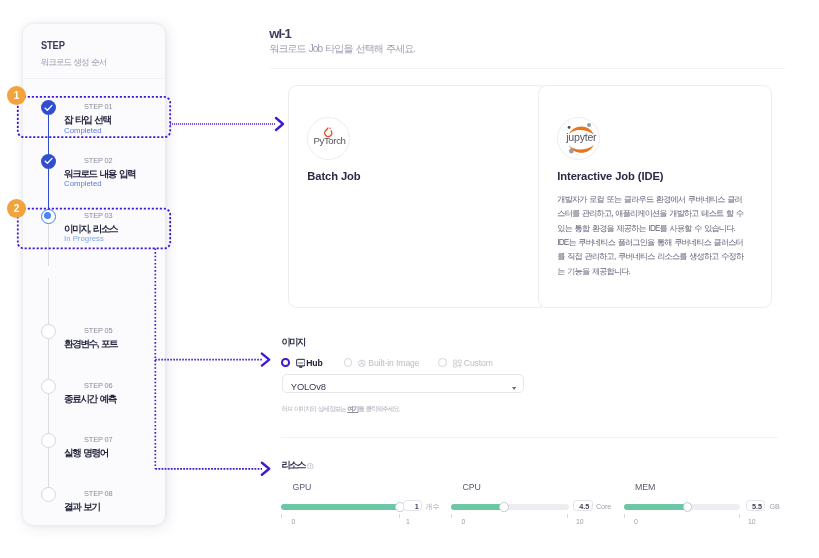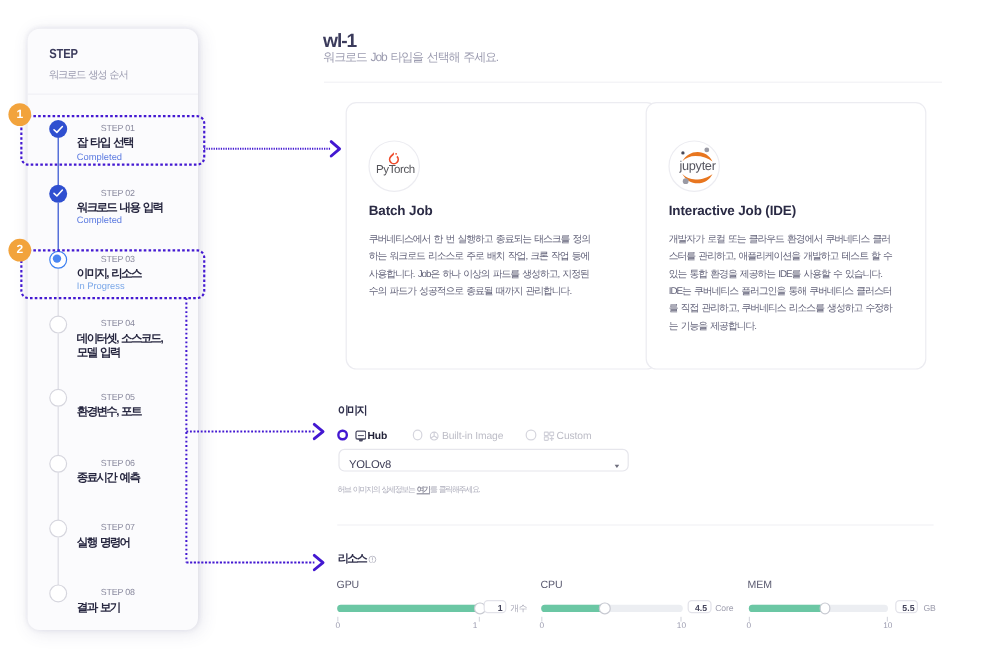--- a/index.html
+++ b/index.html
@@ -32,21 +32,21 @@
   .badge{position:absolute;width:19px;height:19px;border-radius:50%;background:#f2a33c;color:#fff;
     font-size:10px;font-weight:bold;display:flex;align-items:center;justify-content:center;z-index:7;}
 
   
   .hl-svg{position:absolute;left:0;top:0;width:819px;height:558px;z-index:5;pointer-events:none;}
 
   
   .arrow-svg{position:absolute;left:0;top:0;width:819px;height:558px;z-index:6;pointer-events:none;}
 
   
-  .mn-title{position:absolute;left:269.2px;top:27.4px;font-size:16px;font-weight:bold;color:#3b3b5c;line-height:1;letter-spacing:-0.9px;}
+  .mn-title{position:absolute;left:269.2px;top:27.4px;font-size:13px;font-weight:bold;color:#3b3b5c;line-height:1;letter-spacing:-0.9px;}
   .mn-sub{position:absolute;left:269.4px;top:43.7px;font-size:10px;letter-spacing:-0.95px;word-spacing:1.4px;color:#9c9cb0;line-height:1;white-space:nowrap;}
   .mn-div{position:absolute;left:269.5px;top:68px;width:515.5px;height:1px;background:#f2f2f6;}
 
   .jc{position:absolute;top:85px;height:223px;background:#fff;border:1px solid #ececf1;border-radius:9px;box-sizing:border-box;}
   .jc.a{left:288px;width:260px;}
   .jc.b{left:538px;width:234px;}
   .jc-logo{position:absolute;left:18px;top:31px;width:43px;height:43px;border-radius:50%;border:1px solid #ececf1;background:#fff;box-sizing:border-box;}
   .jc-title{position:absolute;left:18.3px;top:85px;font-size:11.2px;font-weight:bold;color:#2a2a44;line-height:1;letter-spacing:-0.1px;}
   .jc-desc{position:absolute;left:18.3px;top:107.1px;width:190px;font-size:8.2px;letter-spacing:-0.85px;word-spacing:1.2px;color:#63637a;line-height:14.35px;}
 
@@ -74,21 +74,21 @@
   .sl-label{position:absolute;left:-0.5px;top:0;font-size:8.8px;letter-spacing:-0.1px;color:#5a5a70;line-height:1;}
   .sl-track{position:absolute;top:21px;height:6px;border-radius:3px;background:#eceef2;}
   .sl-fill{position:absolute;left:0;top:0;height:6px;border-radius:3px;background:#6bc7a4;}
   .sl-knob{position:absolute;top:-1.8px;width:9.6px;height:9.6px;border-radius:50%;background:#fff;border:1.35px solid #c8cad2;box-sizing:border-box;}
   .sl-tick{position:absolute;top:30.8px;width:1px;height:4.2px;background:#d8d9e0;}
   .sl-min{position:absolute;top:35.8px;left:-1.4px;font-size:6.9px;color:#9c9cb0;line-height:1;}
   .sl-max{position:absolute;top:35.8px;font-size:6.9px;color:#9c9cb0;line-height:1;}
   .sl-vbox{position:absolute;top:17.4px;width:19.3px;height:10.6px;border:1px solid #e2e2e9;border-radius:3.5px;background:#fff;box-sizing:border-box;}
   .sl-vbox span{position:absolute;right:2.4px;top:2.1px;font-size:7.3px;font-weight:bold;color:#45455c;line-height:1;}
   .sl-unit{position:absolute;top:19.8px;font-size:7.2px;letter-spacing:-0.1px;color:#a0a0b0;line-height:1;white-space:nowrap;}
-  .sl-label, .sl-min, .sl-max{white-space:nowrap;}
+  .sl-label, .sl-min, .sl-max{white-space:nowrap;margin-left:12px;}
 </style>
 </head>
 <body>
 
 <div id="root">
 
   <div class="sb-card">
       <div class="sb-line" style="top:91px;height:41.5px;"></div>
       <div class="sb-line" style="top:144.5px;height:43px;"></div>
       <div class="sb-line grey" style="top:199.5px;height:42.5px;"></div>
@@ -122,26 +122,20 @@
           <div class="sb-status done">Completed</div>
         </div>
         <div class="sb-item" style="top:184.5px;">
           <span class="sb-dot current">
             <i></i>
           </span>
           <div class="sb-num">STEP 03</div>
           <div class="sb-name">이미지, 리소스</div>
           <div class="sb-status prog">In Progress</div>
         </div>
-        <div class="sb-item" style="top:239px;">
-          <span class="sb-dot todo"></span>
-          <div class="sb-num">STEP 04</div>
-          <div class="sb-name">데이터셋, 소스코드,
-모델 입력</div>
-        </div>
         <div class="sb-item" style="top:300px;">
           <span class="sb-dot todo"></span>
           <div class="sb-num">STEP 05</div>
           <div class="sb-name">환경변수, 포트</div>
         </div>
         <div class="sb-item" style="top:354.5px;">
           <span class="sb-dot todo"></span>
           <div class="sb-num">STEP 06</div>
           <div class="sb-name">종료시간 예측</div>
         </div>
@@ -182,21 +176,20 @@
 
   <div class="jc a">
     <div class="jc-logo" id="ptlogo"><svg width="43" height="43" viewBox="0 0 43 43">
           <g transform="translate(15.85,7.85) scale(0.318)">
             <path d="M13.9 3.2 L4.4 12.7 a13.4 13.4 0 1 0 19 0 L20.2 15.9 a8.9 8.9 0 1 1 -12.6 0 l6.3 -6.3 z" fill="#ee4c2c"></path>
             <circle cx="19.6" cy="7.4" r="2.3" fill="#ee4c2c"></circle>
           </g>
           <text x="21.5" y="26.2" text-anchor="middle" font-family="'Liberation Sans',sans-serif" font-size="9.6" letter-spacing="-0.35" fill="#55555a">PyTorch</text>
         </svg></div>
     <div class="jc-title">Batch Job</div>
-    <div class="jc-desc">쿠버네티스에서 한 번 실행하고 종료되는 태스크를 정의하는 워크로드 리소스로 주로 배치 작업, 크론 작업 등에 사용합니다. Job은 하나 이상의 파드를 생성하고, 지정된 수의 파드가 성공적으로 종료될 때까지 관리합니다.</div>
   </div>
   <div class="jc b">
     <div class="jc-logo" id="jplogo"><svg width="43" height="43" viewBox="0 0 43 43">
           <path d="M10.6 16.4 C13.4 11.4 18.0 8.6 23.3 8.6 C28.7 8.6 33.4 11.6 35.8 16.5 C32.2 13.6 27.1 11.9 21.6 11.9 C17.2 11.9 13.3 13.5 10.6 16.4 Z" fill="#e8761f"></path>
           <path d="M10.6 27.0 C13.3 29.9 17.2 31.5 21.6 31.5 C27.1 31.5 32.2 29.8 35.8 26.9 C33.4 31.8 28.7 34.8 23.3 34.8 C18.0 34.8 13.4 32.0 10.6 27.0 Z" fill="#e8761f"></path>
           <circle cx="11.1" cy="9.4" r="1.4" fill="#4a4a58"></circle>
           <circle cx="31.0" cy="6.9" r="2.0" fill="#9a9aa4"></circle>
           <circle cx="13.4" cy="33.0" r="2.4" fill="#9a9aa4"></circle>
           <text x="23.3" y="23.4" text-anchor="middle" font-family="'Liberation Sans',sans-serif" font-size="10.6" letter-spacing="-0.25" fill="#55555f">jupyter</text>
         </svg></div>

